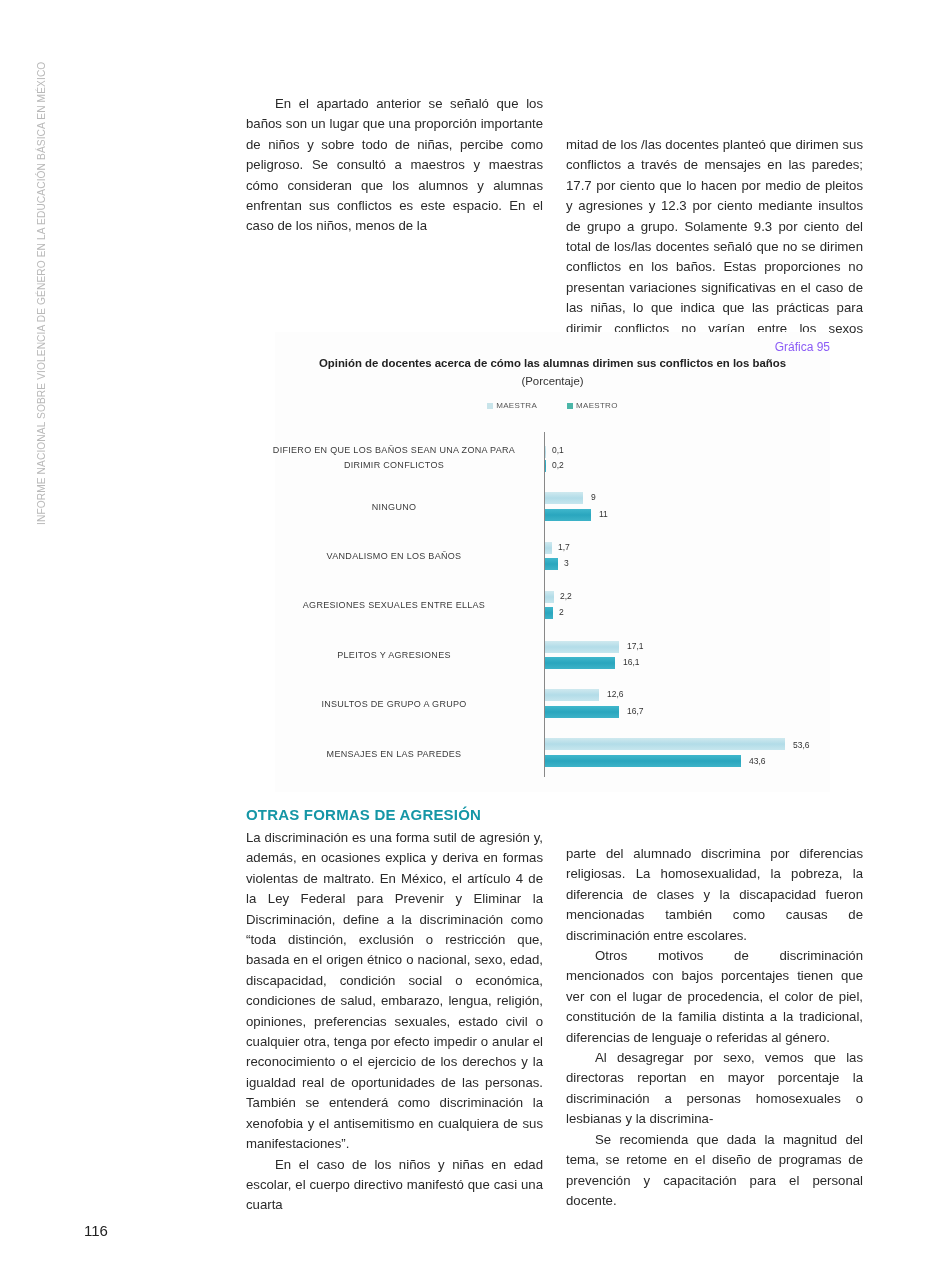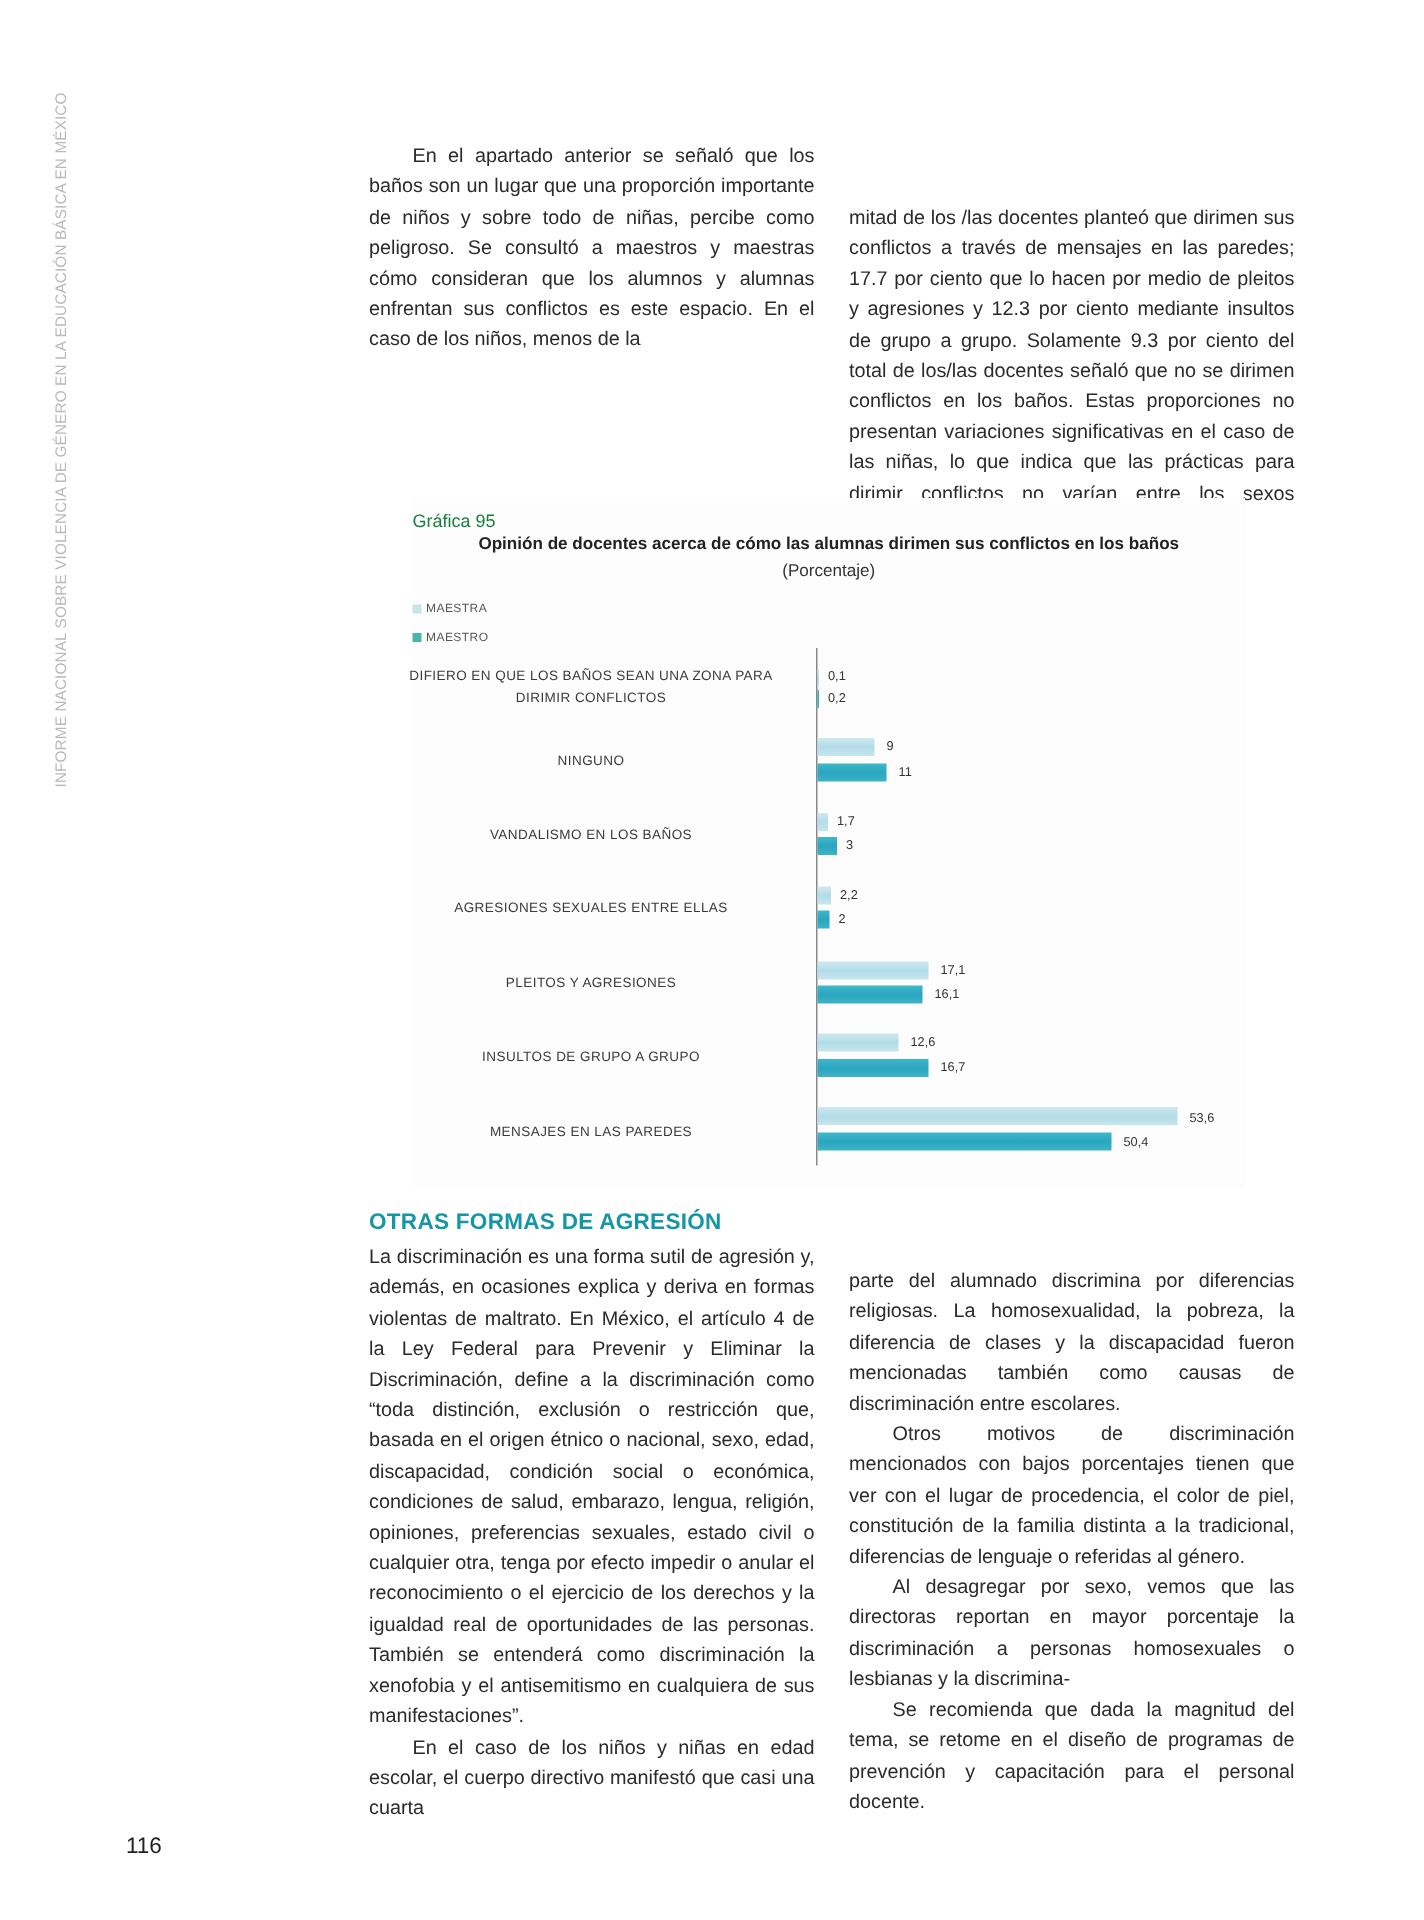--- a/index.html
+++ b/index.html
@@ -10,24 +10,24 @@
   .col p { margin: 0; }
   .col p.ind { text-indent: 29px; }
   .col-top-left { left: 246px; top: 94px; width: 297px; }
   .col-top-right { left: 566px; top: 94px; width: 297px; margin-top: 41px; }
   .col-bot-left { left: 246px; top: 828px; width: 297px; }
   .col-bot-right { left: 566px; top: 808px; width: 297px; margin-top: 36px; }
   .section-heading { position: absolute; left: 246px; top: 806px; font-size: 15px; font-weight: bold; color: #1596a6; letter-spacing: 0.2px; text-align: right; }
   .page-number { position: absolute; left: 84px; top: 1222px; font-size: 15px; color: #222; }
 
   .chart { position: absolute; left: 275px; top: 332px; width: 555px; height: 460px; background: #fdfdfd; }
-  .chart-title1 { position: absolute; left: 0; width: 100%; top: 8px; text-align: left; font-size: 12px; color: #15803d; }
+  .chart-title1 { position: absolute; left: 0; width: 100%; top: 8px; text-align: right; font-size: 12px; color: #8b5cf6; }
   .chart-title2 { position: absolute; left: 0; width: 100%; top: 25px; text-align: center; font-size: 11.4px; font-weight: bold; color: #222; }
   .chart-title3 { position: absolute; left: 0; width: 100%; top: 43px; text-align: center; font-size: 11.4px; color: #333; }
-  .legend { position: absolute; top: 69px; left: 0; width: 100%; display: flex; justify-content: center; gap: 10px; font-size: 8px; color: #555; letter-spacing: 0.3px; flex-direction: column; }
+  .legend { position: absolute; top: 69px; left: 0; width: 100%; display: flex; justify-content: center; gap: 30px; font-size: 8px; color: #555; letter-spacing: 0.3px; }
   .legend-item { display: flex; align-items: center; gap: 3px; }
   .swatch { width: 6px; height: 6px; display: inline-block; }
   .axis { position: absolute; left: 269px; top: 100px; width: 1px; height: 345px; background: #888; }
   .cat-label { position: absolute; right: 296px; font-size: 9px; color: #3a3a3a; text-align: center; letter-spacing: 0.3px; line-height: 15px; width: 280px; }
   .bar { position: absolute; left: 270px; height: 12px; }
   .bar.maestra { background: linear-gradient(#cfe9ef, #b2dce8 50%, #c6e6ee); }
   .bar.maestro { background: linear-gradient(#40b7cc, #2aa6be 50%, #3db3c8); }
   .val { position: absolute; font-size: 8.5px; color: #333; }
 </style>
 </head>
@@ -109,21 +109,21 @@
   <div class="val" style="left:332px;top:357px">12,6</div>
   <div class="bar maestro" style="top:374px;width:74px"></div>
   <div class="val" style="left:352px;top:374px">16,7</div>
 
   <div class="cat-label" style="top:415px">
     <div>MENSAJES EN LAS PAREDES</div>
   </div>
   <div class="bar maestra" style="top:406px;width:240px"></div>
   <div class="val" style="left:518px;top:408px">53,6</div>
   <div class="bar maestro" style="top:423px;width:196px"></div>
-  <div class="val" style="left:474px;top:424px">50,4</div>
+  <div class="val" style="left:474px;top:424px">43,6</div>
 </div>
 
 <div class="section-heading">OTRAS FORMAS DE AGRESIÓN</div>
 
 <div class="col col-bot-left">
   <p>La discriminación es una forma sutil de agresión y, además, en ocasiones explica y deriva en formas violentas de maltrato. En México, el artículo 4 de la Ley Federal para Prevenir y Eliminar la Discriminación, define a la discriminación como “toda distinción, exclusión o restricción que, basada en el origen étnico o nacional, sexo, edad, discapacidad, condición social o económica, condiciones de salud, embarazo, lengua, religión, opiniones, preferencias sexuales, estado civil o cualquier otra, tenga por efecto impedir o anular el reconocimiento o el ejercicio de los derechos y la igualdad real de oportunidades de las personas. También se entenderá como discriminación la xenofobia y el antisemitismo en cualquiera de sus manifestaciones”.</p>
   <p class="ind">En el caso de los niños y niñas en edad escolar, el cuerpo directivo manifestó que casi una cuarta</p>
 </div>
 <div class="col col-bot-right">
   <p>parte del alumnado discrimina por diferencias religiosas. La homosexualidad, la pobreza, la diferencia de clases y la discapacidad fueron mencionadas también como causas de discriminación entre escolares.</p>

